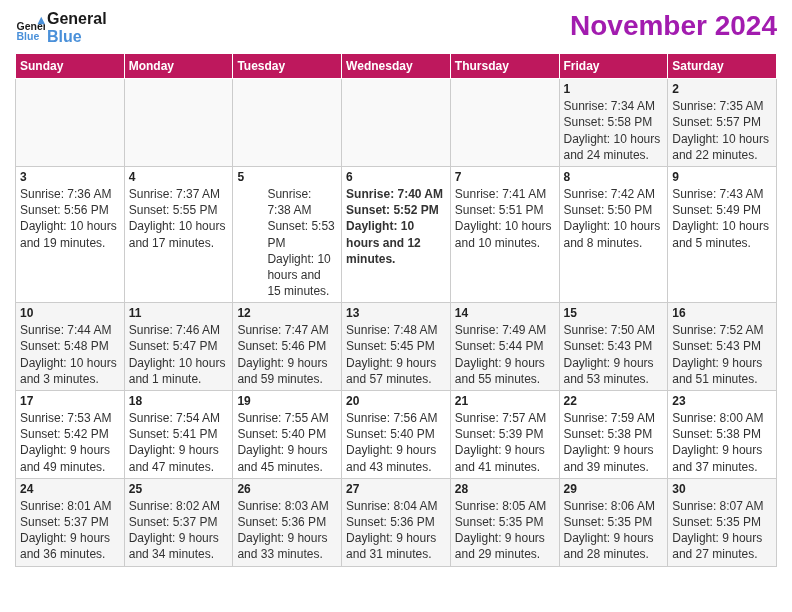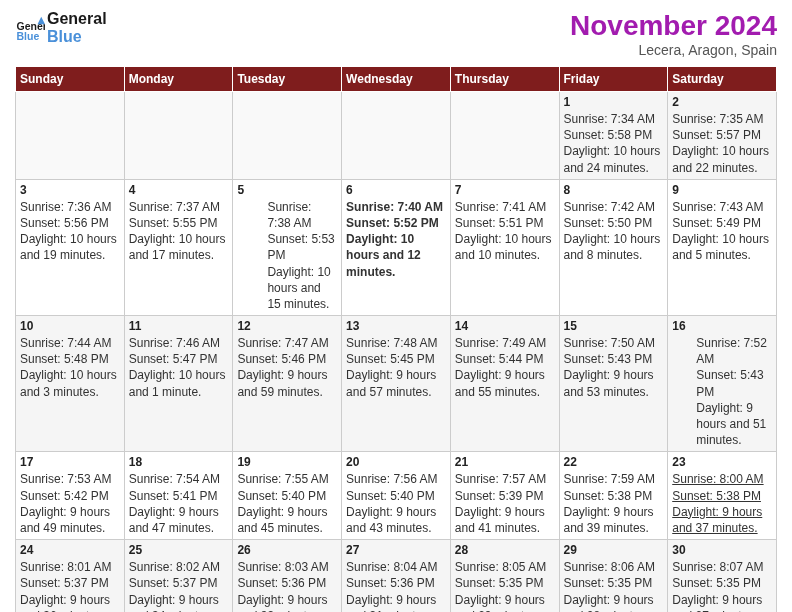--- a/index.html
+++ b/index.html
@@ -40,21 +40,21 @@
     .location {
       font-size: 14px;
       color: #555;
     }
     table {
       width: 100%;
       border-collapse: collapse;
       table-layout: fixed;
     }
     thead tr th {
-      background-color: #7f1d1d;
+      background-color: #be185d;
       color: #fff;
       font-size: 12px;
       font-weight: bold;
       padding: 5px 4px;
       text-align: left;
       border: 1px solid #fff;
     }
     tbody tr td {
       vertical-align: top;
       border: 1px solid #ccc;
@@ -93,21 +93,20 @@
         <text x="2" y="36" font-size="14" font-weight="bold" fill="#4a90d9">Blue</text>
         <polygon points="35,5 40,15 30,15" fill="#4a90d9"></polygon>
       </svg>
       <div style="line-height:1.1">
         <div style="font-size:16px;font-weight:bold;color:#1a1a1a;">General</div>
         <div style="font-size:16px;font-weight:bold;color:#4a90d9;">Blue</div>
       </div>
     </div>
     <div class="title-block">
       <div class="month-title">November 2024</div>
-      <div class="location">Lecera, Aragon, Spain</div>
     </div>
   </div>
 
   <table>
     <thead>
       <tr>
       <th>Sunday</th>
           <th>Monday</th>
           <th>Tuesday</th>
           <th>Wednesday</th>
@@ -212,21 +211,21 @@
 Daylight: 9 hours and 55 minutes.</div>
           </td>
           <td>
             <div class="day-num">15</div>
             <div class="day-detail" style="white-space: pre-line;">Sunrise: 7:50 AM
 Sunset: 5:43 PM
 Daylight: 9 hours and 53 minutes.</div>
           </td>
           <td>
             <div class="day-num">16</div>
-            <div class="day-detail" style="white-space: pre-line; margin-left: 24px;">Sunrise: 7:52 AM
+            <div class="day-detail" style="white-space: pre-line;">Sunrise: 7:52 AM
 Sunset: 5:43 PM
 Daylight: 9 hours and 51 minutes.</div>
           </td>
         </tr>
         <tr>
           <td>
             <div class="day-num">17</div>
             <div class="day-detail" style="white-space: pre-line;">Sunrise: 7:53 AM
 Sunset: 5:42 PM
 Daylight: 9 hours and 49 minutes.</div>
@@ -256,21 +255,21 @@
 Daylight: 9 hours and 41 minutes.</div>
           </td>
           <td>
             <div class="day-num">22</div>
             <div class="day-detail" style="white-space: pre-line;">Sunrise: 7:59 AM
 Sunset: 5:38 PM
 Daylight: 9 hours and 39 minutes.</div>
           </td>
           <td>
             <div class="day-num">23</div>
-            <div class="day-detail" style="white-space: pre-line; text-decoration: underline;">Sunrise: 8:00 AM
+            <div class="day-detail" style="white-space: pre-line;">Sunrise: 8:00 AM
 Sunset: 5:38 PM
 Daylight: 9 hours and 37 minutes.</div>
           </td>
         </tr>
         <tr>
           <td>
             <div class="day-num">24</div>
             <div class="day-detail" style="white-space: pre-line;">Sunrise: 8:01 AM
 Sunset: 5:37 PM
 Daylight: 9 hours and 36 minutes.</div>

